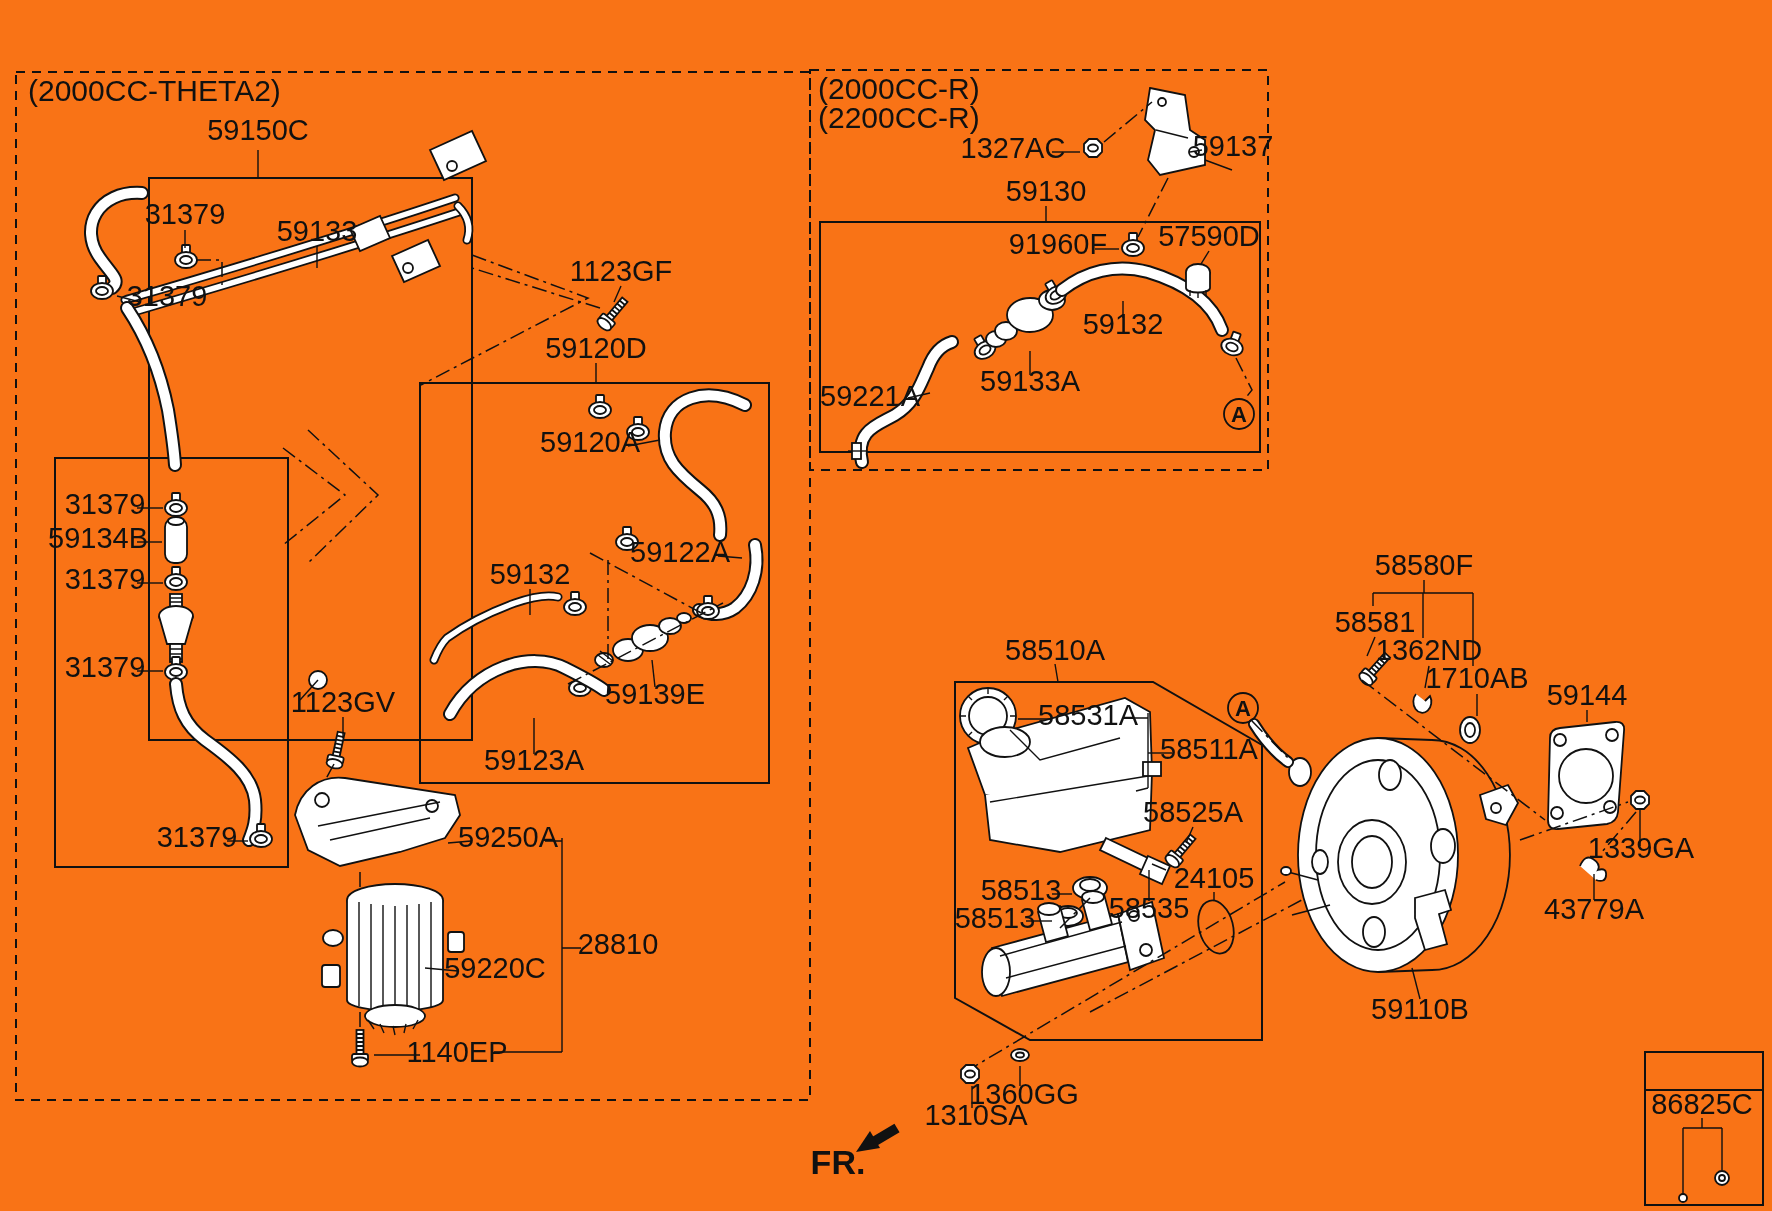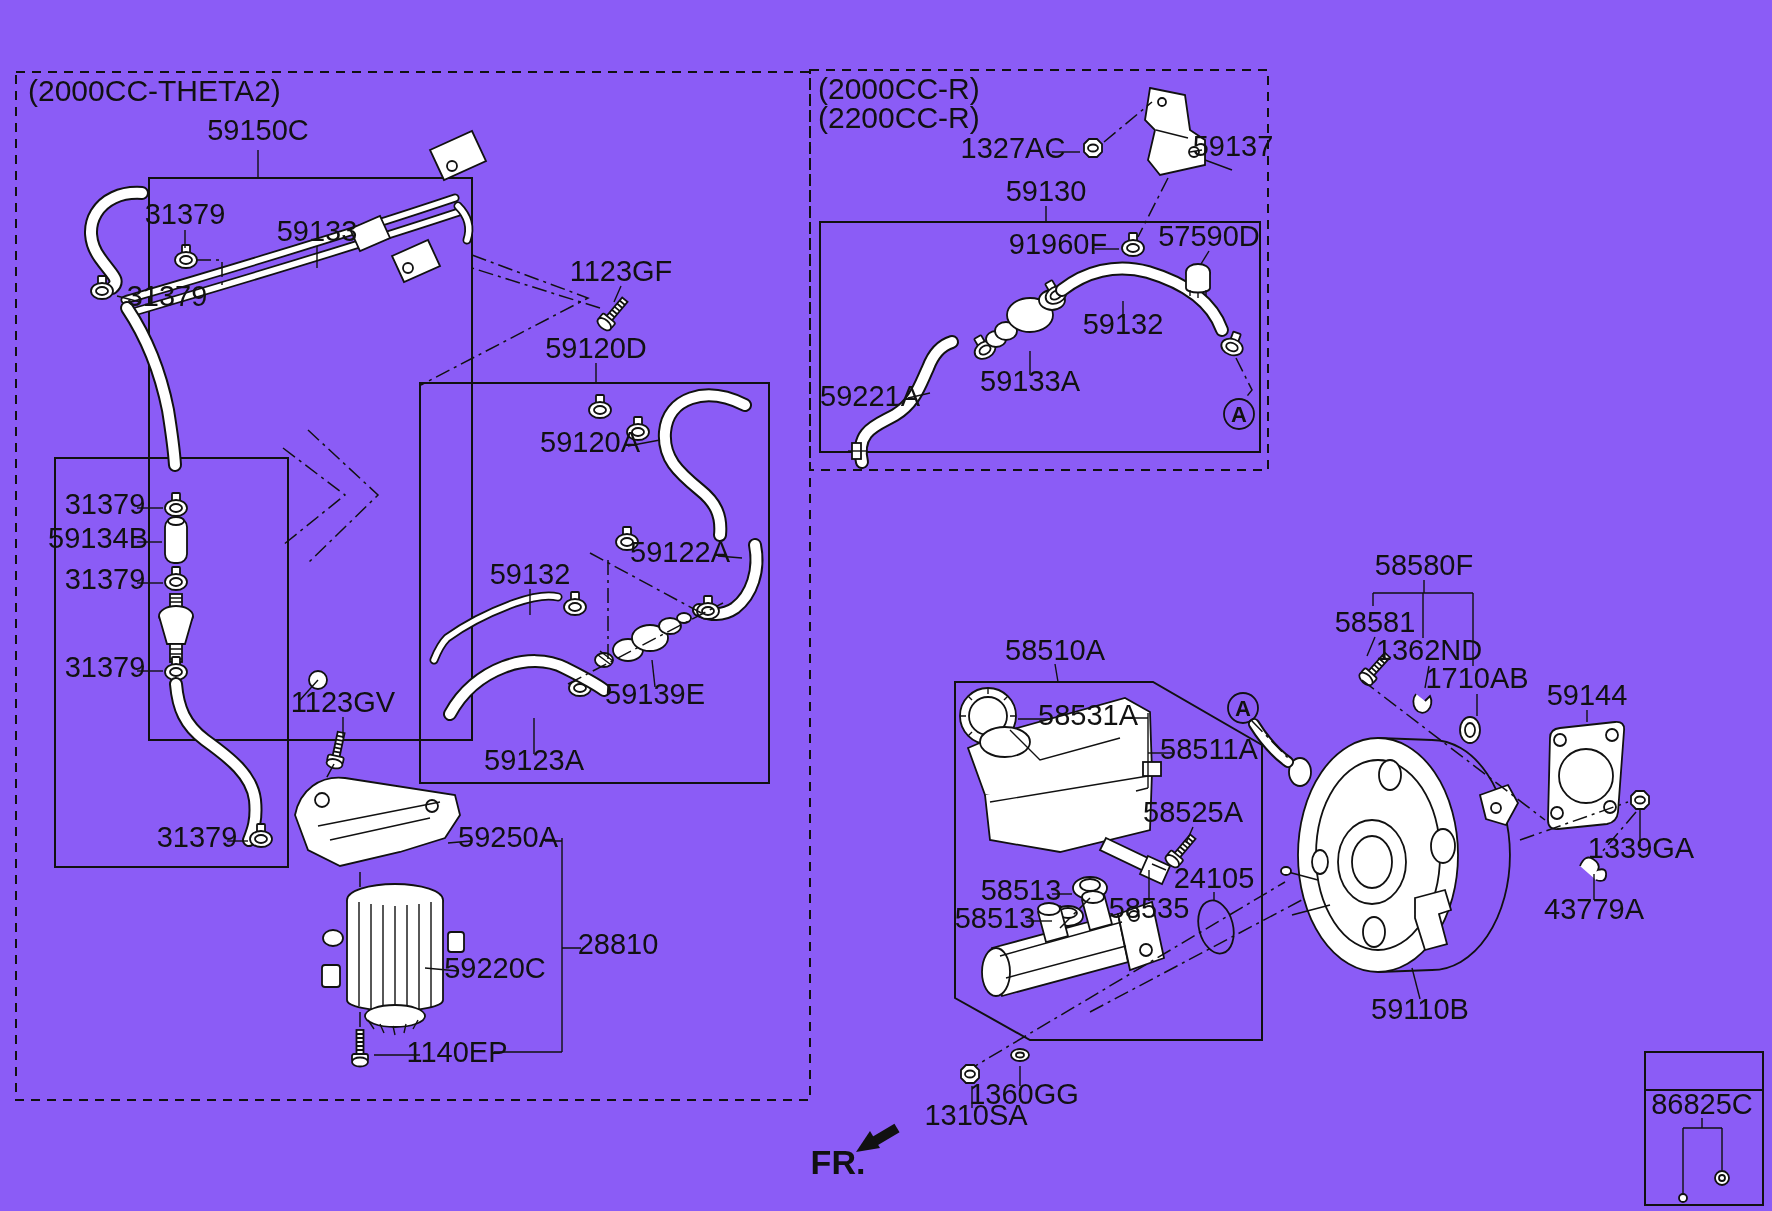--- a/index.html
+++ b/index.html
@@ -1,16 +1,16 @@
 <!DOCTYPE html>
 <html><head>
 <meta charset="utf-8">
 <style>
   html,body{margin:0;padding:0;background:#fff;}
-  .stage{width:1772px;height:1211px;position:relative;background:#8b5cf6;}
+  .stage{width:1772px;height:1211px;position:relative;background:#f97316;}
   svg{display:block;}
   text{font-family:"Liberation Sans","DejaVu Sans",sans-serif;fill:#111;}
   .lbl{font-size:29px;text-anchor:middle;}
   .grp{font-size:30px;text-anchor:start;}
   .mark{font-size:22px;text-anchor:middle;font-weight:bold;}
   .fr{font-size:34px;font-weight:bold;text-anchor:middle;}
   .ln{stroke:#111;stroke-width:1.8;fill:none;}
   .thin{stroke:#111;stroke-width:1.4;fill:none;}
   .box{stroke:#111;stroke-width:2;fill:none;}
   .dashbox{stroke:#111;stroke-width:2;fill:none;stroke-dasharray:9 7;}

